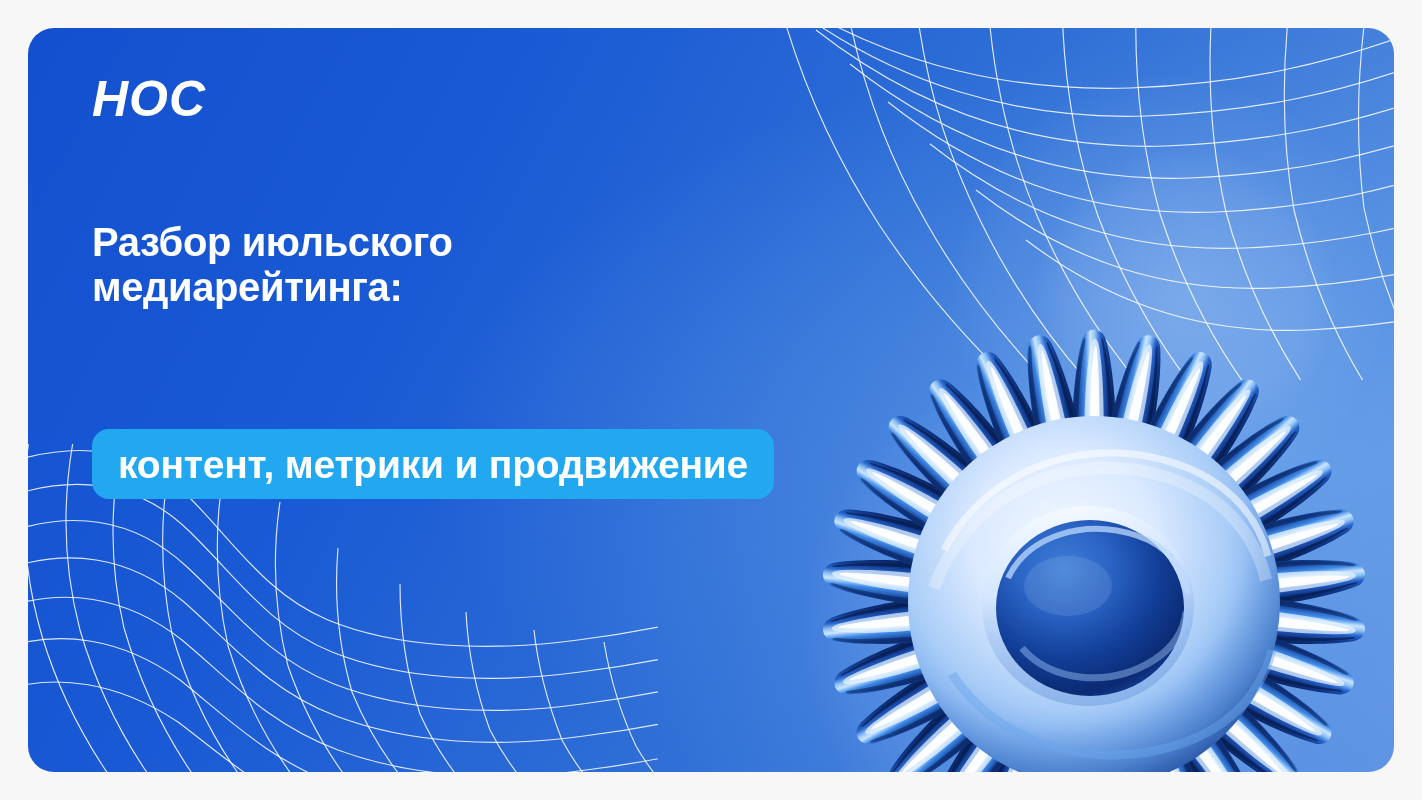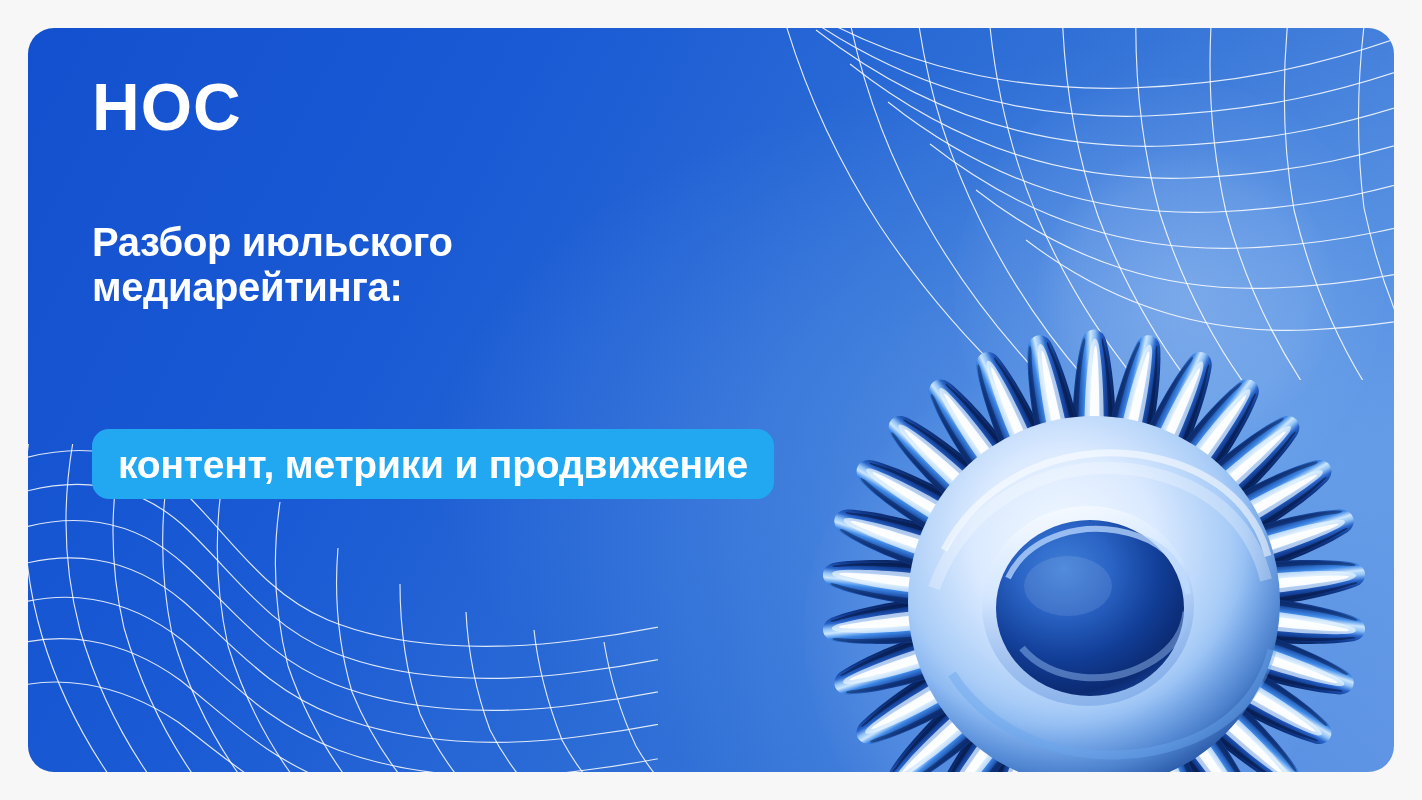--- a/index.html
+++ b/index.html
@@ -72,25 +72,26 @@
   }
   .mesh svg { display: block; width: 100%; height: 100%; }
   .mesh path, .mesh line { fill: none; stroke: rgba(255,255,255,0.85); stroke-width: 1.15; }
 
   
   .logo {
     position: absolute;
     left: 64px;
     top: 46px;
     color: #ffffff;
-    font-size: 66px;
+    font-size: 50px;
     font-weight: 700;
     letter-spacing: 1px;
     line-height: 1;
     white-space: nowrap;
+    font-style: italic;
     -webkit-font-smoothing: antialiased;
   }
 
   .headline {
     position: absolute;
     left: 64px;
     top: 192px;
     width: 840px;
     color: #ffffff;
     font-size: 40px;

